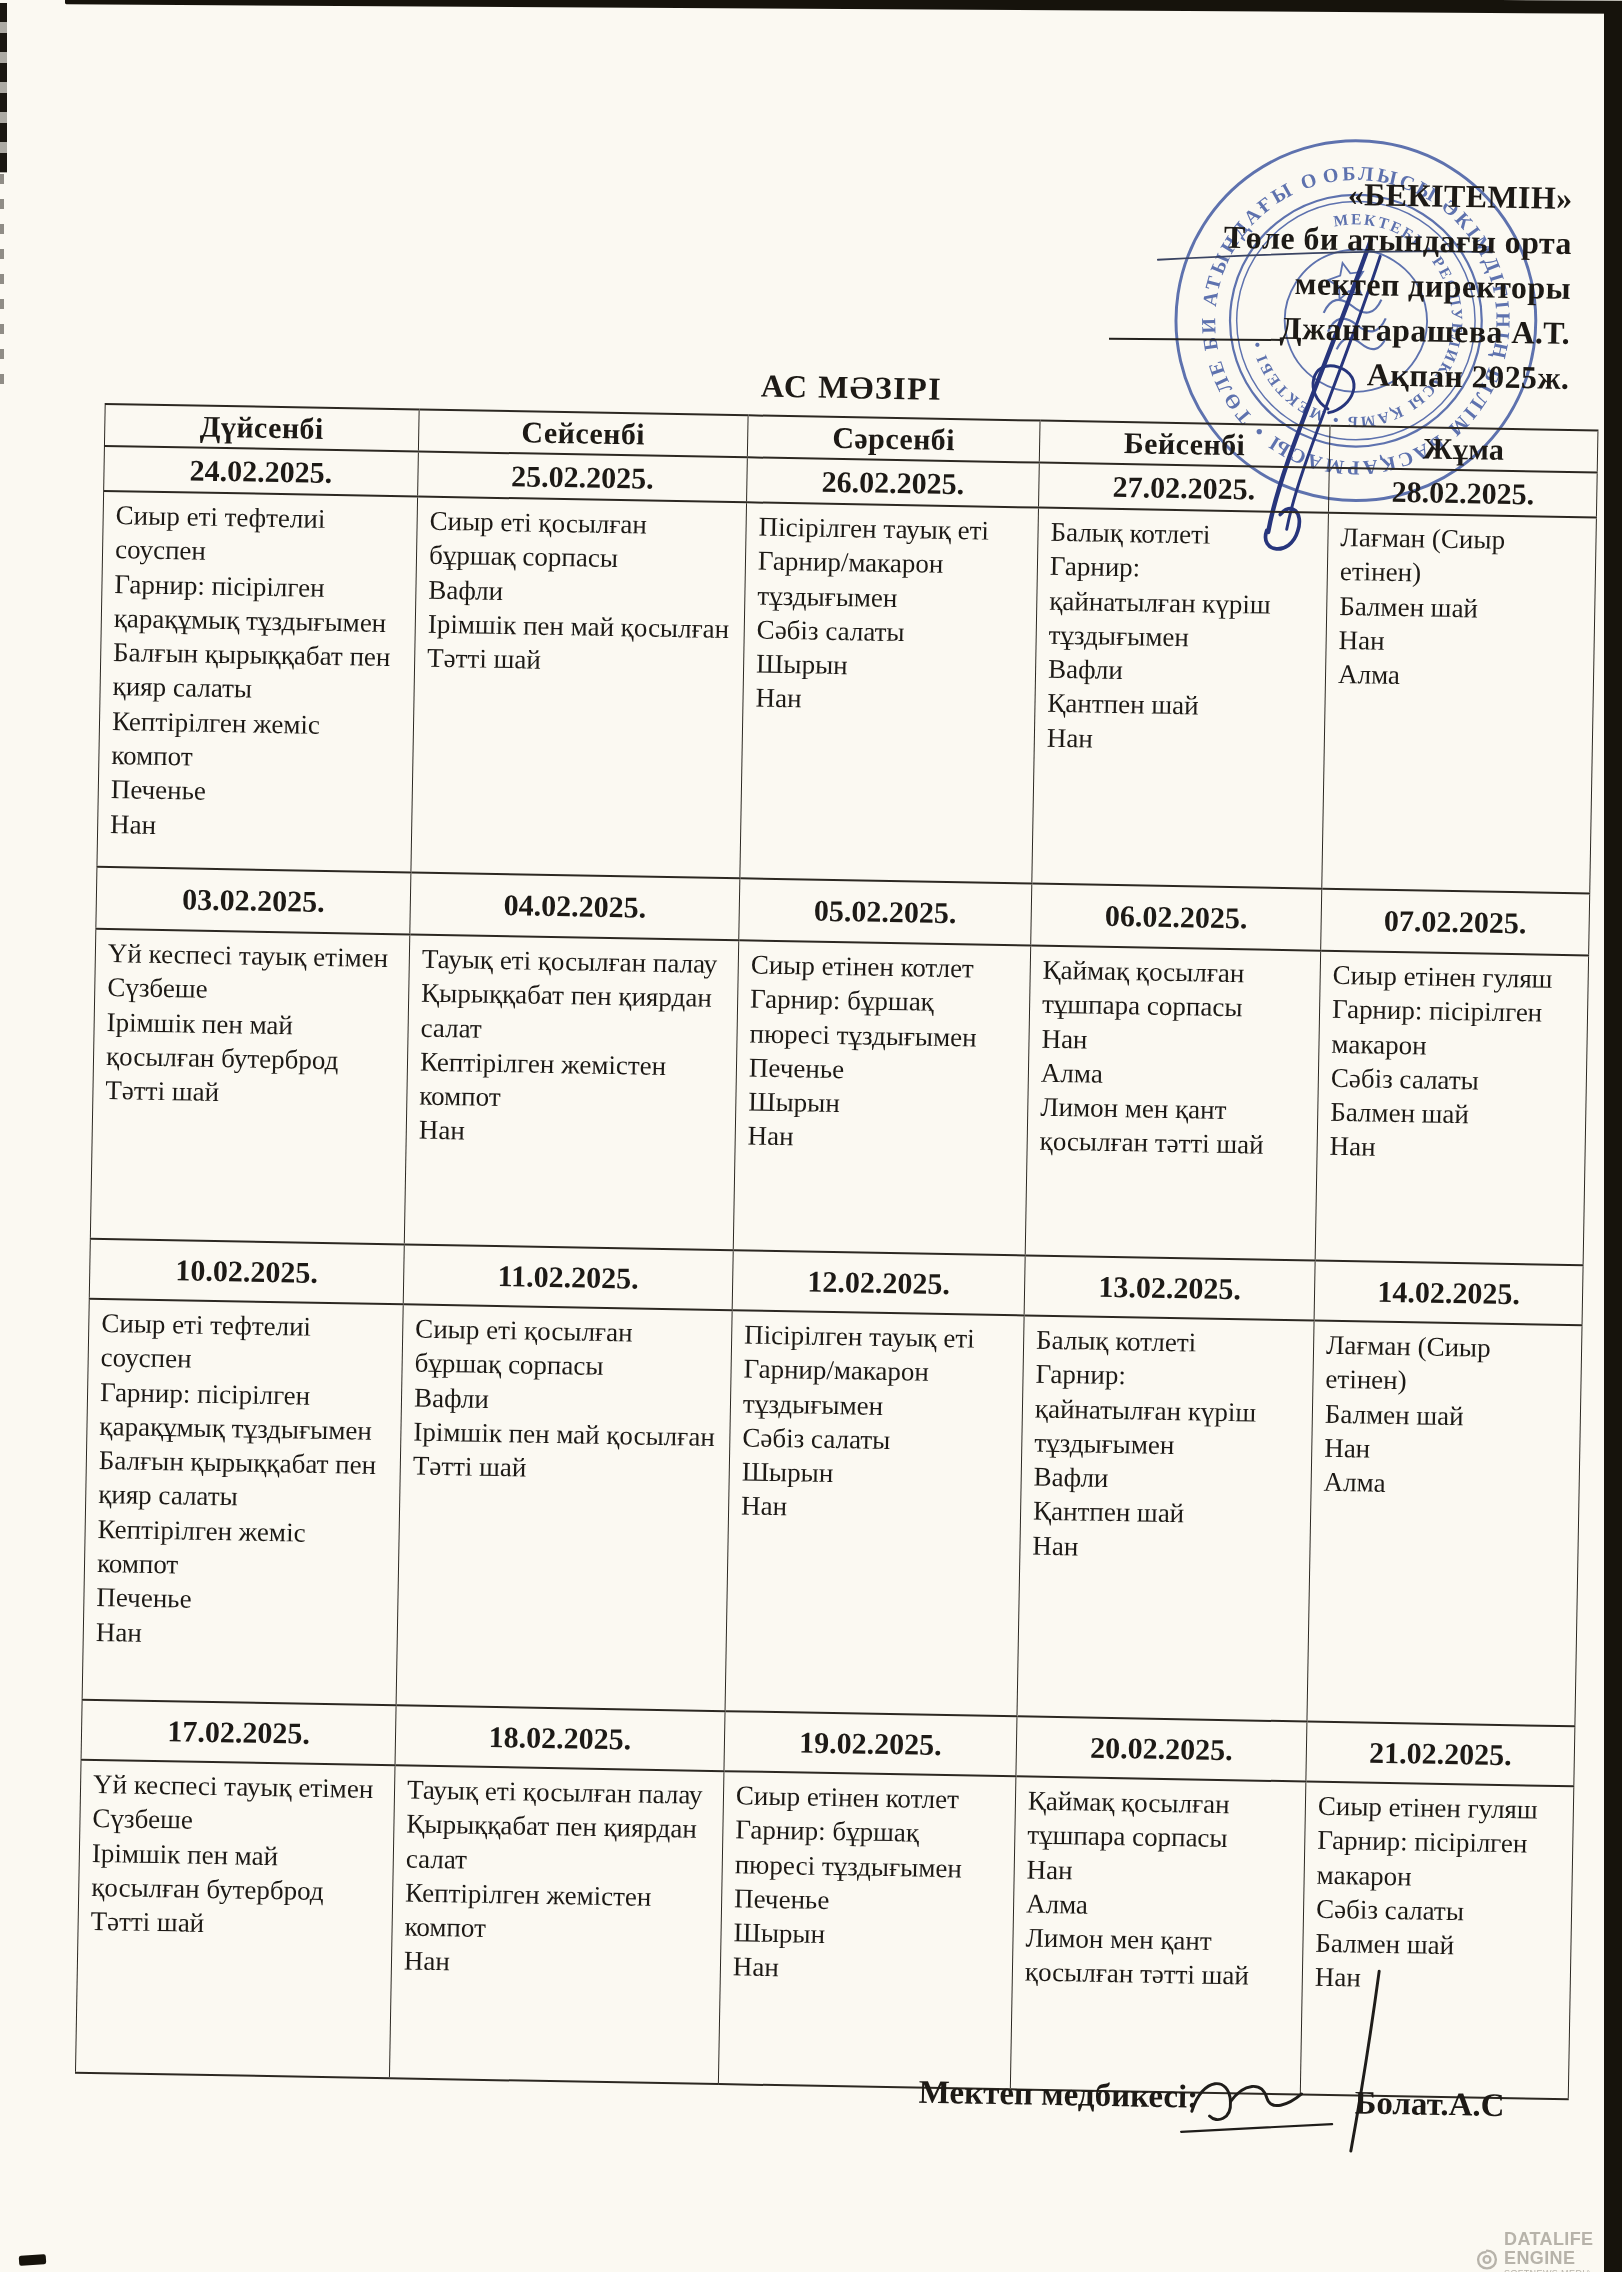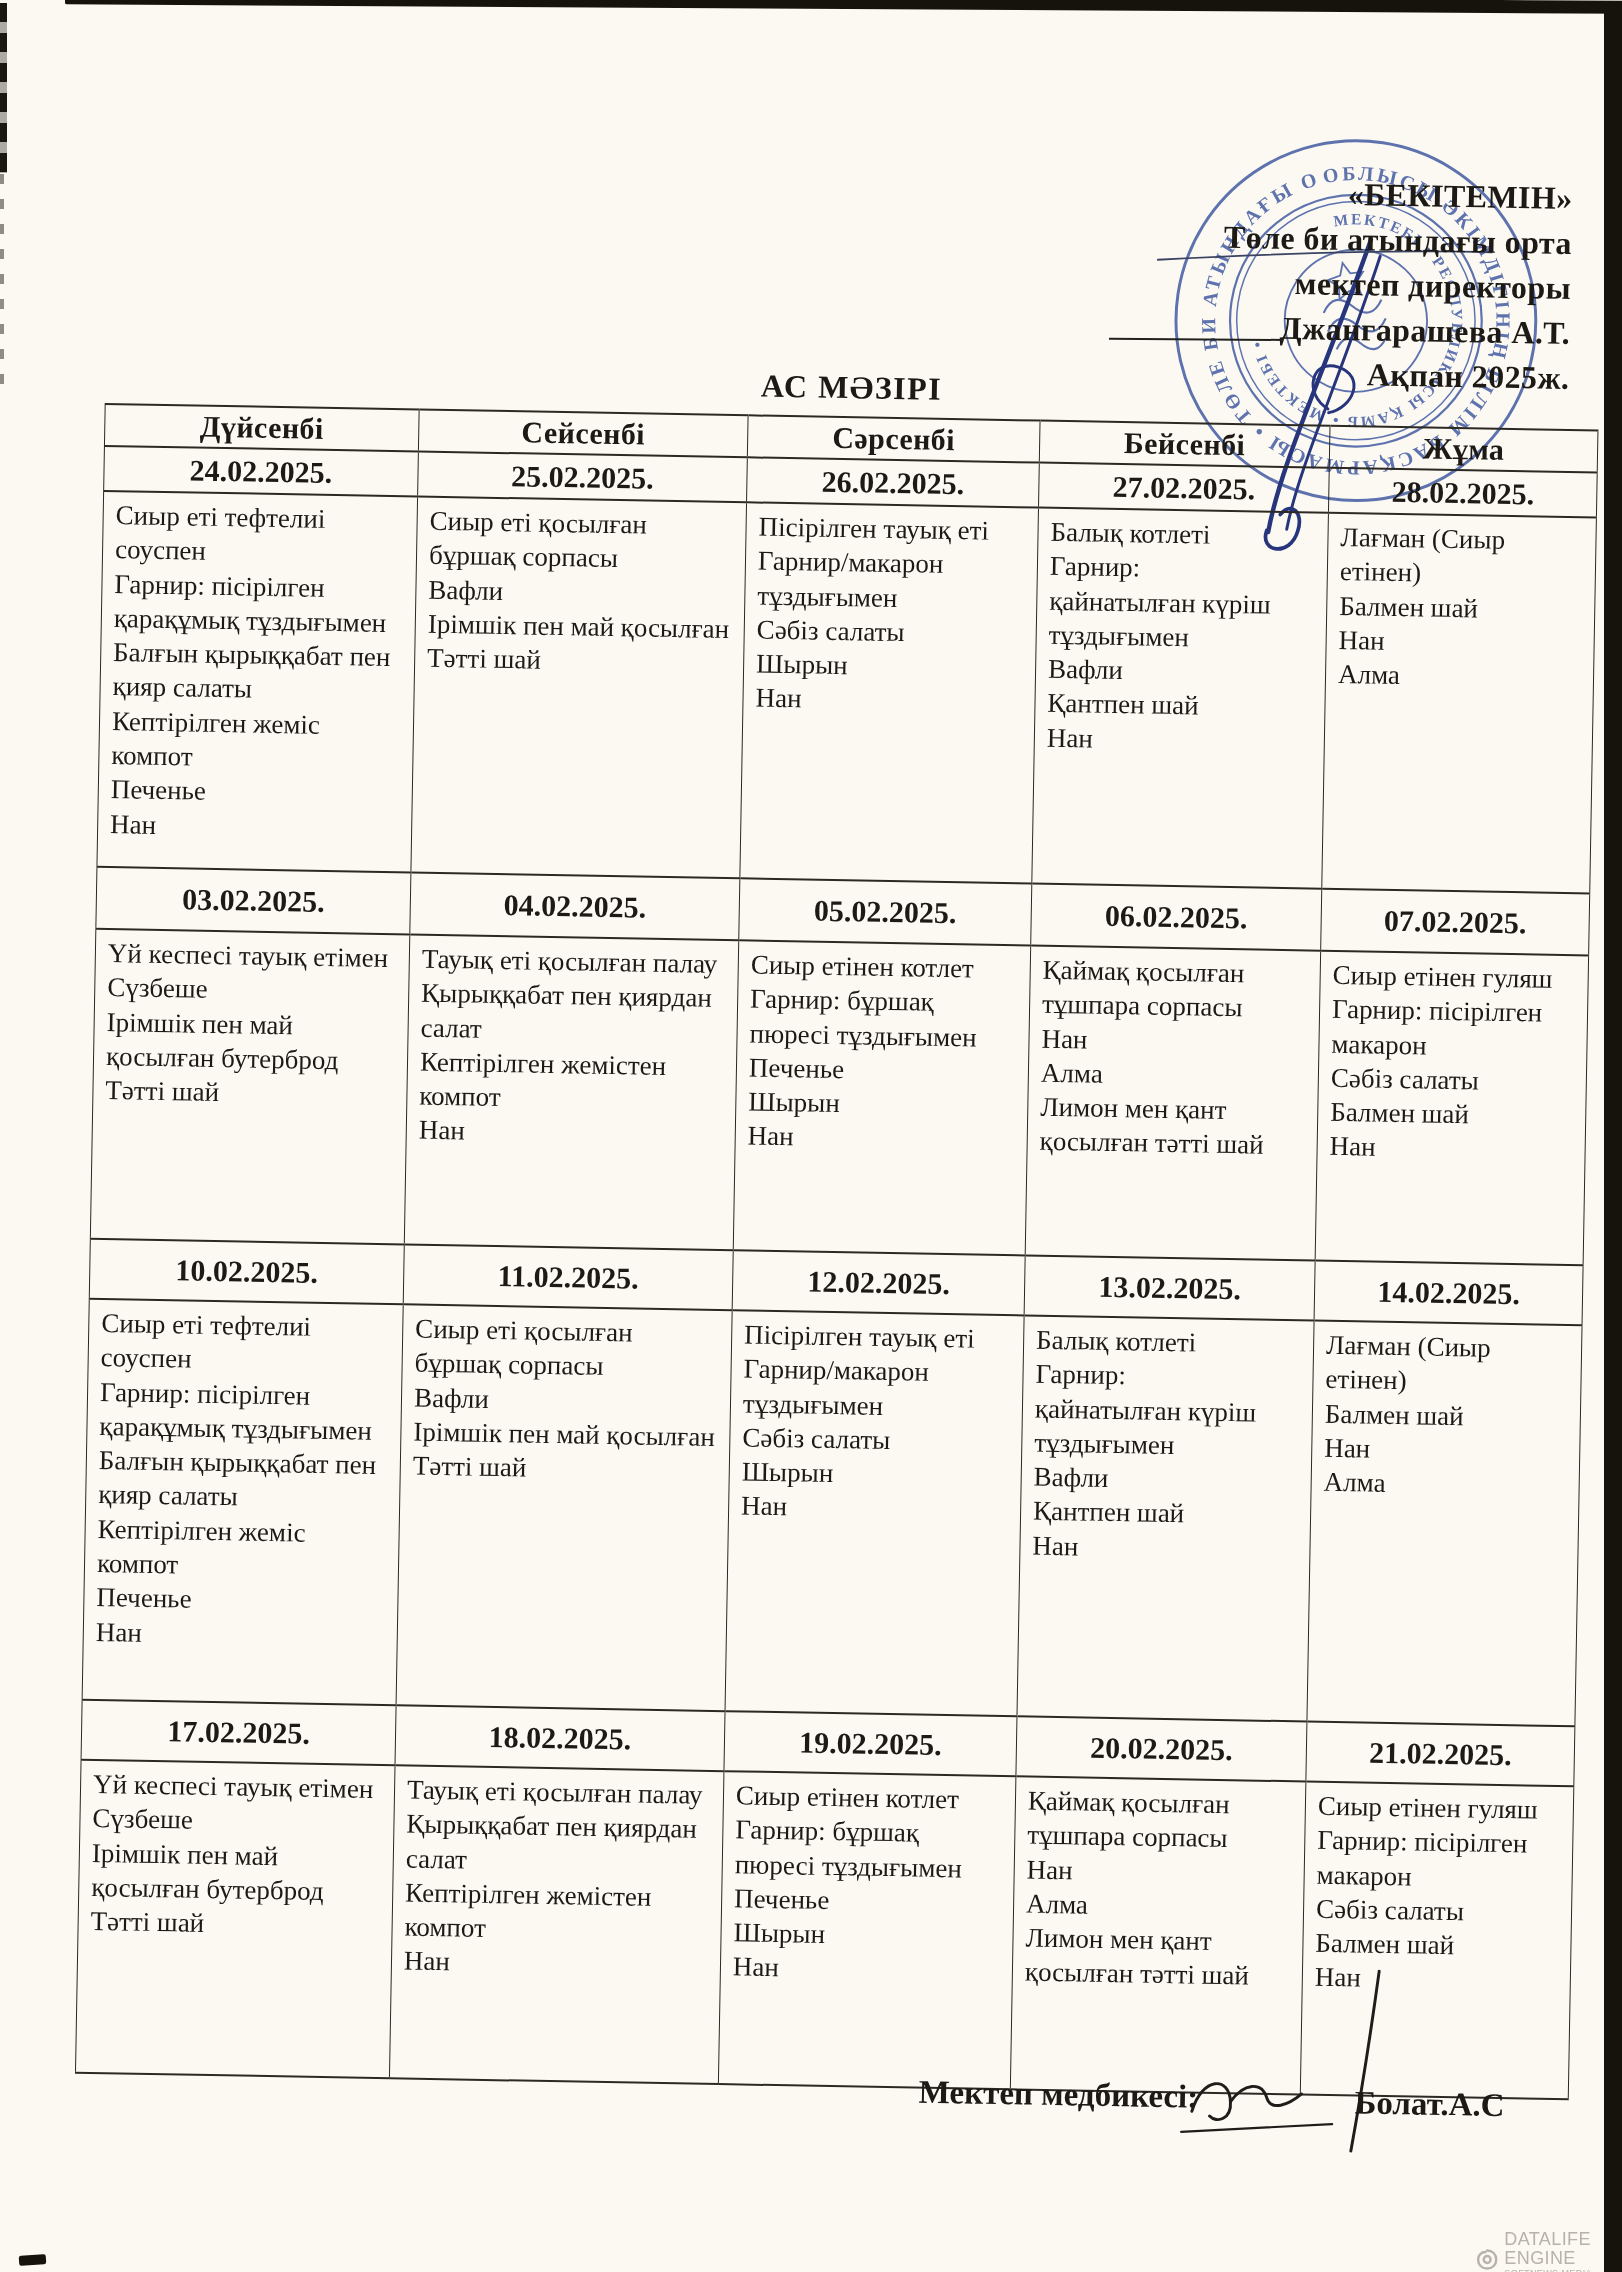--- a/index.html
+++ b/index.html
@@ -43,21 +43,21 @@
     padding:6px 12px 0 12px;white-space:pre-line;
   }
   tr.mr0 td{height:368px;} tr.mr1 td{height:302px;} tr.mr2 td{height:393px;} tr.mr3 td{height:305px;}
   
   .nurse-label{position:absolute;left:948px;top:2061px;font-size:33px;font-weight:bold;}
   .nurse-name{position:absolute;left:1384px;top:2064px;font-size:33px;font-weight:bold;}
   .sig-black{position:absolute;left:1205px;top:1937px;overflow:visible;}
   
   .watermark{position:absolute;left:1476px;top:2230px;display:flex;align-items:center;gap:6px;
     color:#b7b3aa;font-family:"Liberation Sans","DejaVu Sans",sans-serif;}
-  .wm-text .wm-title{font-size:18px;font-weight:normal;letter-spacing:0.4px;line-height:19px;}
+  .wm-text .wm-title{font-size:18px;font-weight:bold;letter-spacing:0.4px;line-height:19px;}
   .wm-text .wm-sub{font-size:9px;letter-spacing:0.4px;line-height:10.4px;}
 </style>
 </head>
 <body>
 
 <div class="edge edge-top"></div>
 <div class="edge edge-right"></div>
 <div class="edge edge-left"></div>
 <div class="edge edge-left2"></div>
 <div class="edge speck-bl"></div>

